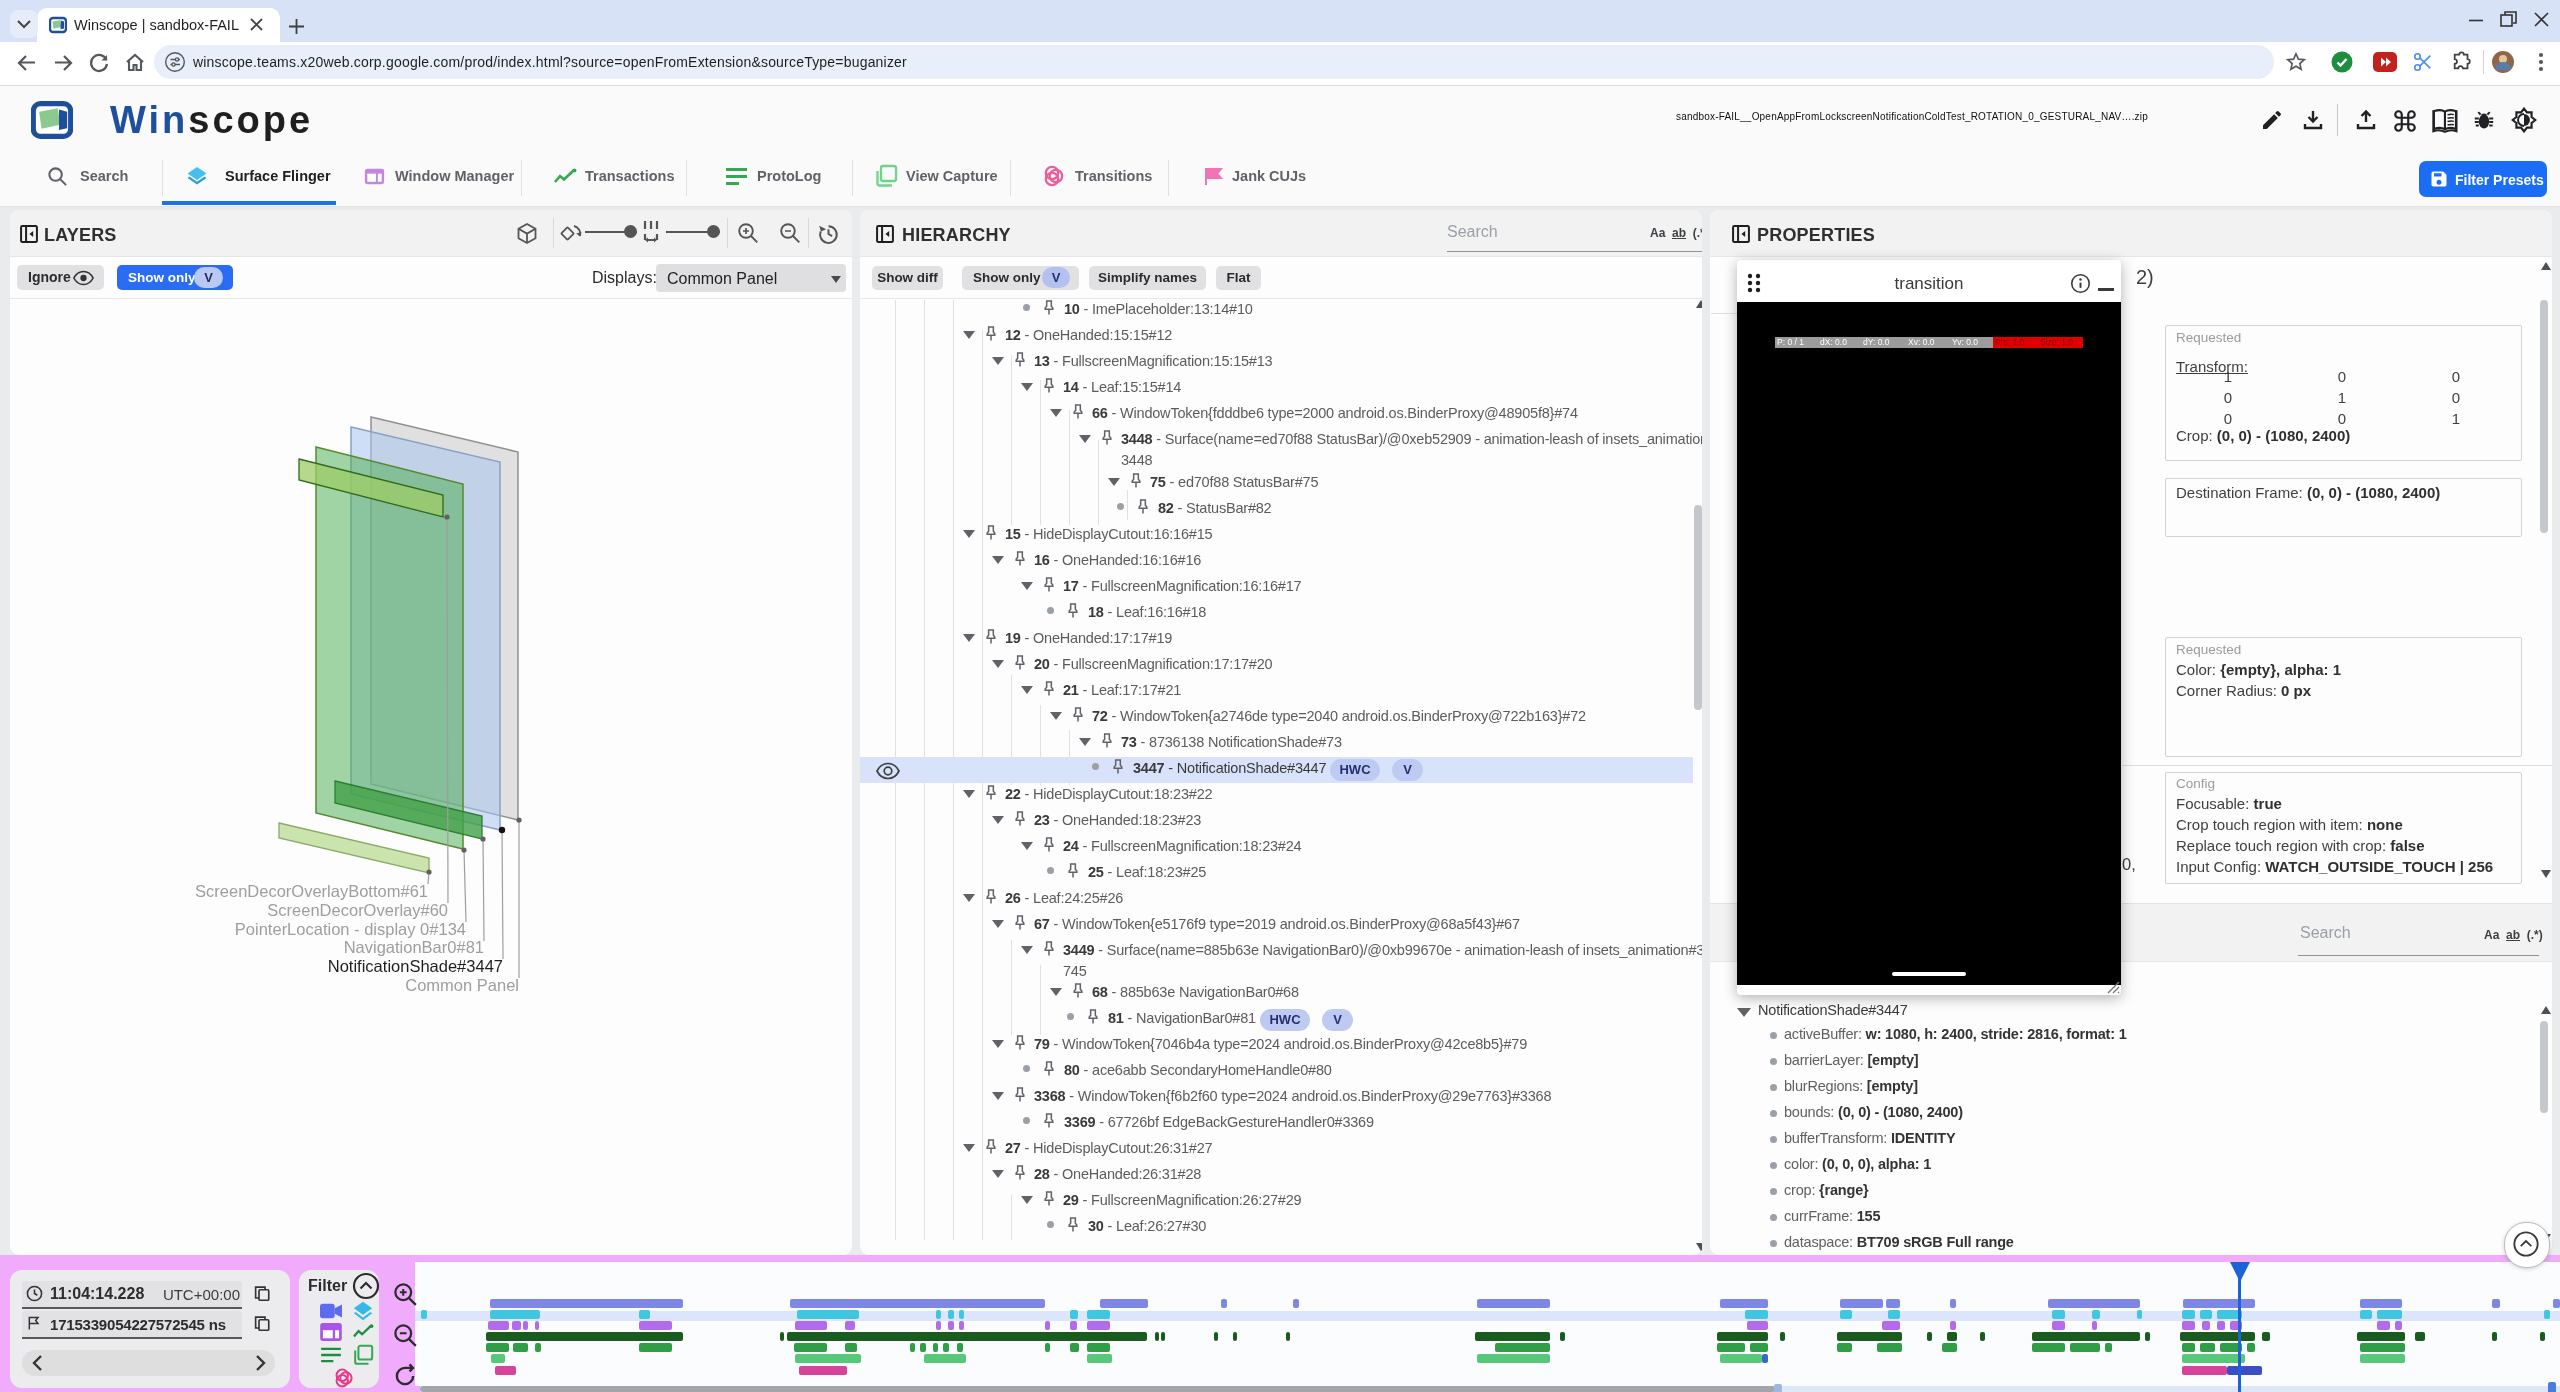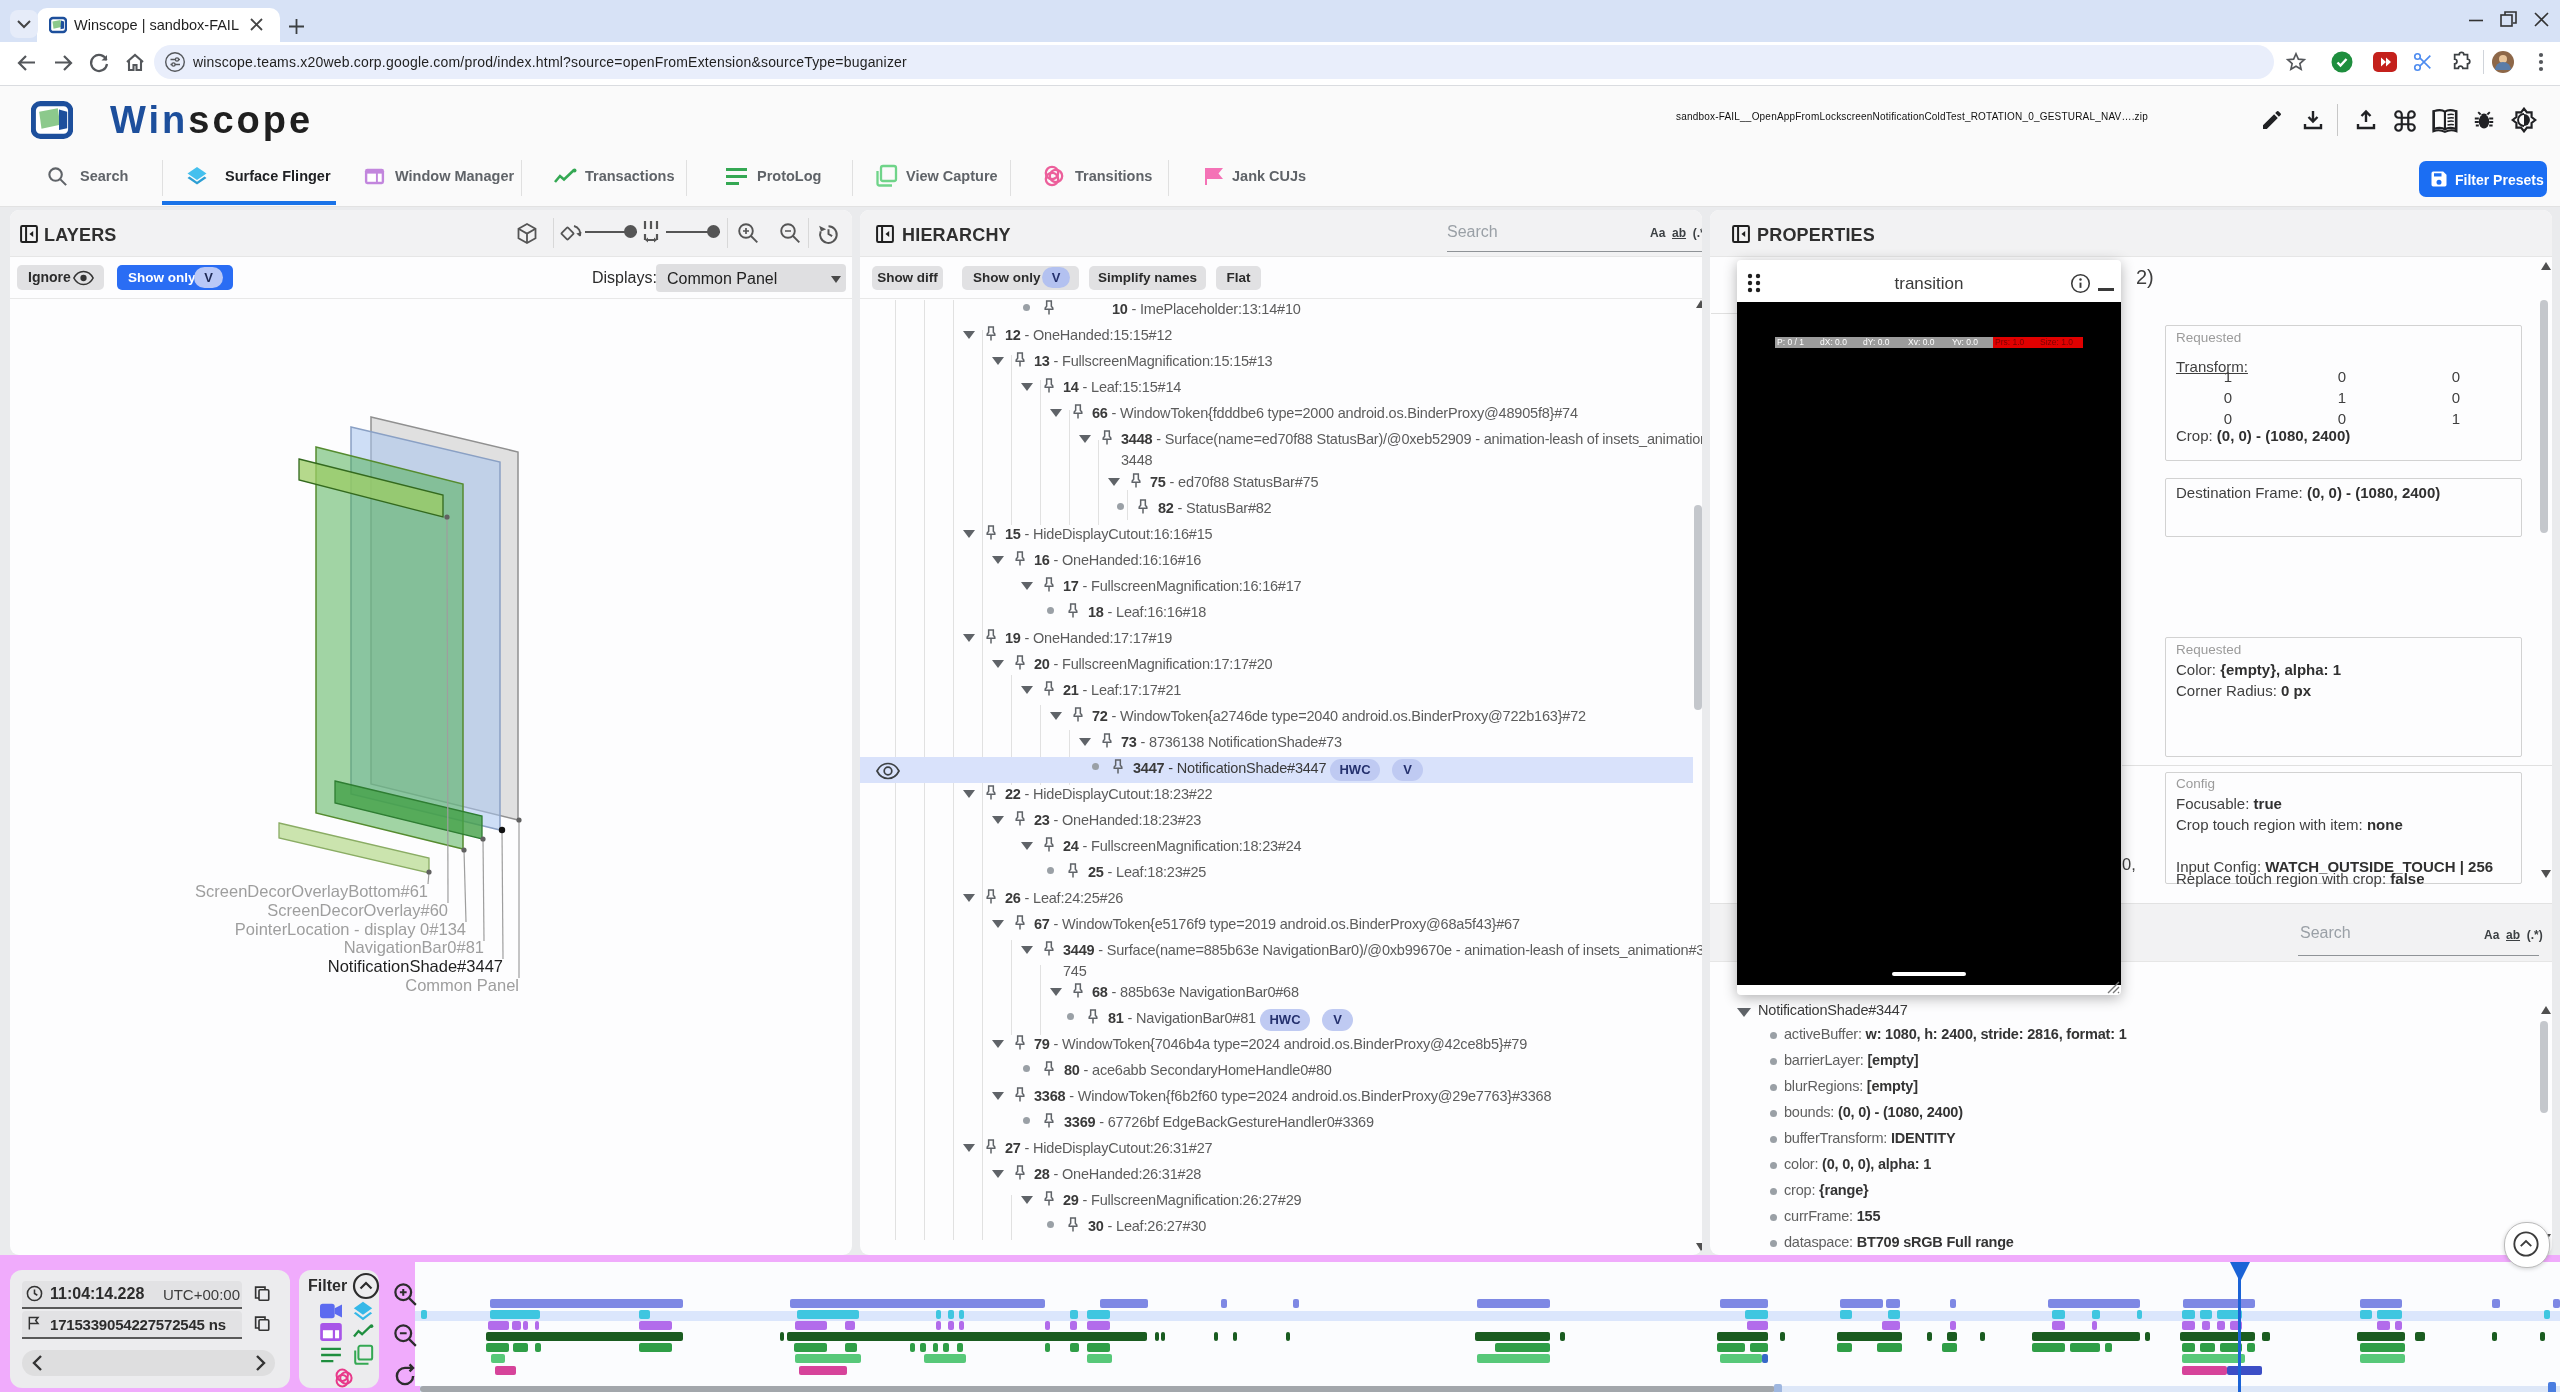--- a/index.html
+++ b/index.html
@@ -379,21 +379,21 @@
       <path d="M12 1C7 1 3 4.5 1 8.5 3 12.5 7 16 12 16s9-3.5 11-7.5C21 4.5 17 1 12 1z" fill="none" stroke="#3c4043" stroke-width="1.7"></path>
       <circle cx="12" cy="8.5" r="3.8" fill="none" stroke="#3c4043" stroke-width="1.7"></circle>
     </svg>
   <div class="blt" style="left:163px;top:6px;"></div>
   <svg class="pin" style="left:182px;top:1px" viewBox="0 0 24 28">
       <g fill="none" stroke="#5f6368" stroke-width="2.6">
         <path d="M8 3h8v9l2.5 3v2h-13v-2L8 12z"></path>
         <path d="M12 17v9"></path>
       </g>
     </svg>
-  <div class="trow" style="left:204px;top:3px;margin-left:48px;"><b>10</b> - ImePlaceholder:13:14#10</div>
+  <div class="trow" style="left:204px;top:3px;"><b>10</b> - ImePlaceholder:13:14#10</div>
   <div class="arr" style="left:103px;top:33px;"></div>
   <svg class="pin" style="left:124px;top:27px" viewBox="0 0 24 28">
       <g fill="none" stroke="#5f6368" stroke-width="2.6">
         <path d="M8 3h8v9l2.5 3v2h-13v-2L8 12z"></path>
         <path d="M12 17v9"></path>
       </g>
     </svg>
   <div class="trow" style="left:145px;top:29px;"><b>12</b> - OneHanded:15:15#12</div>
   <div class="arr" style="left:132px;top:59px;"></div>
   <svg class="pin" style="left:153px;top:53px" viewBox="0 0 24 28">
@@ -696,21 +696,21 @@
   <div class="pbox" style="left:455px;top:268px;width:355px;height:57px;"></div>
   <div class="ptext" style="left:466px;top:274px;">Destination Frame: <b>(0, 0) - (1080, 2400)</b></div>
   <div class="pbox" style="left:455px;top:427px;width:355px;height:118px;"></div>
   <div class="ptext plbl" style="left:466px;top:432px;">Requested</div>
   <div class="ptext" style="left:466px;top:451px;">Color: <b>{empty}, alpha: 1</b></div>
   <div class="ptext" style="left:466px;top:472px;">Corner Radius: <b>0 px</b></div>
   <div class="pbox" style="left:455px;top:562px;width:355px;height:110px;"></div>
   <div class="ptext plbl" style="left:466px;top:566px;">Config</div>
   <div class="ptext" style="left:466px;top:585px;">Focusable: <b>true</b></div>
   <div class="ptext" style="left:466px;top:606px;">Crop touch region with item: <b>none</b></div>
-  <div class="ptext" style="left:466px;top:627px;margin-top:33px;">Replace touch region with crop: <b>false</b></div>
+  <div class="ptext" style="left:466px;top:627px;">Replace touch region with crop: <b>false</b></div>
   <div class="ptext" style="left:466px;top:648px;">Input Config: <b>WATCH_OUTSIDE_TOUCH | 256</b></div>
   <div class="ab" style="left:412px;top:645px;font-size:16.5px;color:#3f3f3f;">0,</div>
   <div class="ab" style="left:831px;top:52px;width:0;height:0;border-left:5px solid transparent;border-right:5px solid transparent;border-bottom:8px solid #505050;"></div>
   <div class="ab" style="left:830px;top:90px;width:8px;height:233px;background:#c4c7cc;border-radius:4px;"></div>
   <div class="ab" style="left:831px;top:660px;width:0;height:0;border-left:5px solid transparent;border-right:5px solid transparent;border-top:8px solid #505050;"></div>
   <div class="ab" style="left:0;top:693px;width:842px;height:1px;background:#e2e2e2;"></div>
   <div class="ab" style="left:0;top:694px;width:842px;height:58px;background:#f2f2f3;border-bottom:1px solid #e6e6e6;box-sizing:border-box;"></div>
   <div class="ab" style="left:590px;top:714px;font-size:16px;color:#9aa0a6;">Search</div>
   <div class="ab" style="left:588px;top:745px;width:241px;height:1px;background:#8f9397;"></div>
   <div class="ab" style="left:774px;top:718px;font-size:12px;font-weight:bold;color:#3c4043;white-space:nowrap;">Aa&nbsp;&nbsp;<span style="text-decoration:underline">ab</span>&nbsp;&nbsp;(.*)</div>

